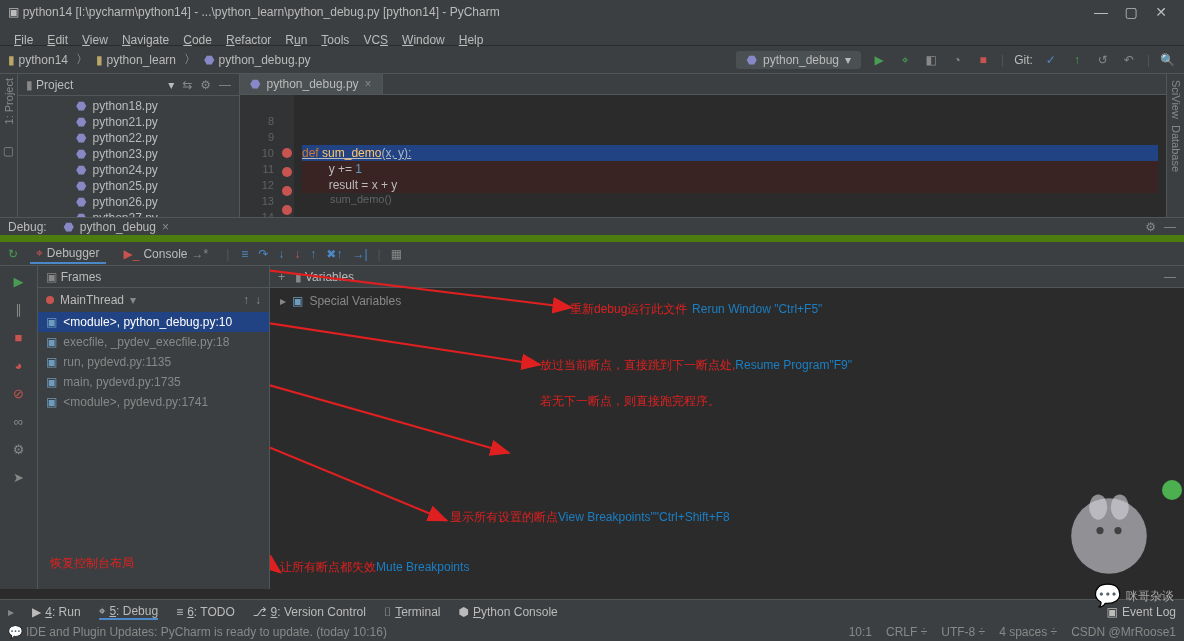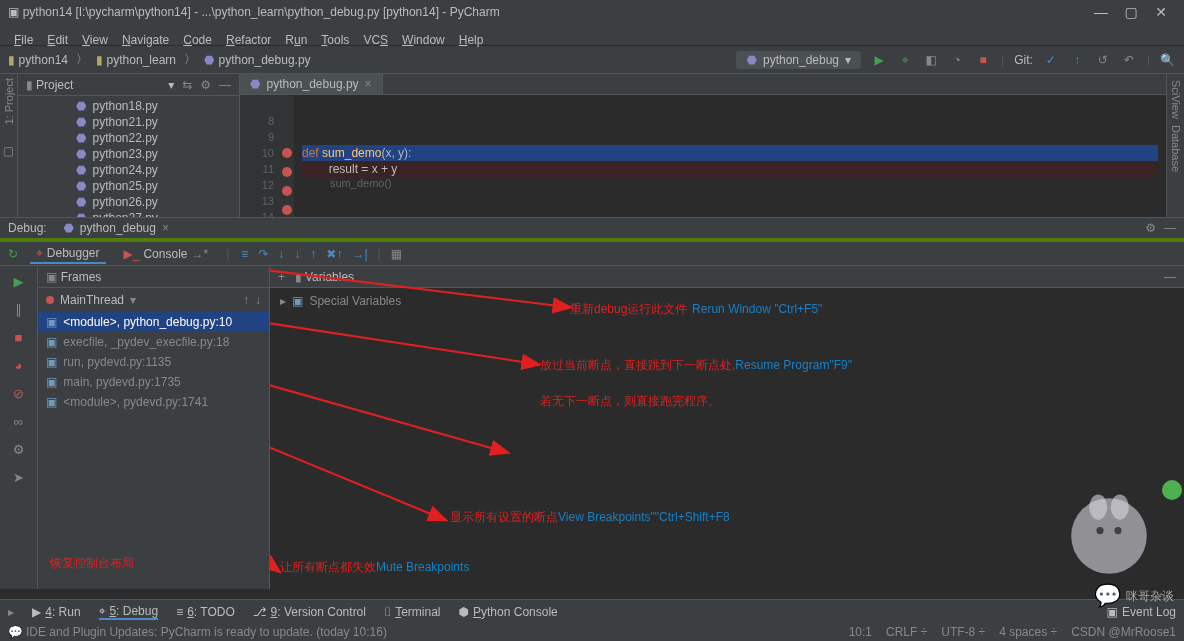--- a/index.html
+++ b/index.html
@@ -33,31 +33,31 @@
 .editor-area { flex:1; background:#2b2b2b; display:flex; flex-direction:column; }
 .editor-tabs { height:24px; background:#3c3f41; display:flex; align-items:center; border-bottom:1px solid #515658; }
 .etab { padding:3px 10px; background:#4b5052; display:flex; align-items:center; gap:6px; border-right:1px solid #515658; }
 .editor-body { flex:1; display:flex; position:relative; }
 .gutter { width:40px; background:#313335; text-align:right; padding:2px 6px 0 0; color:#606366; }
 .gutter .ln { height:16px; line-height:16px; font-size:11px; }
 .bpcol { width:14px; background:#313335; padding-top:2px; }
 .bpcol .bp { width:10px; height:10px; background:#c75450; border-radius:50%; margin:3px auto; }
 .code { flex:1; padding:2px 8px 0 8px; font-family:Consolas,monospace; font-size:12px; position:relative; }
 .code .line { height:16px; line-height:16px; white-space:pre; }
-.code .line.hl { background:#214283; }
+.code .line.hl { background:#214283;text-decoration:underline; }
 .code .line.bp-line { background:#3a2323; }
 .kw { color:#cc7832; }
 .fn { color:#ffc66d; }
 .par { color:#a9b7c6; }
 .num { color:#6897bb; }
 .var { color:#a9b7c6; }
 .rightbar { width:18px; background:#3c3f41; border-left:1px solid #515658; }
 .rightbar .vtxt { writing-mode:vertical-rl; color:#888; font-size:11px; margin:6px auto; }
 .debug-panel { height:372px; background:#2b2b2b; border-top:1px solid #515658; display:flex; flex-direction:column; position:relative; }
-.debug-hdr { height:24px; background:#3c3f41; display:flex; align-items:center; padding:0 8px; border-bottom:4px solid #4d7c0f; }
+.debug-hdr { height:24px; background:#3c3f41; display:flex; align-items:center; padding:0 8px; border-bottom:7px solid #4d7c0f; }
 .debug-tab { padding:3px 10px; display:flex; align-items:center; gap:6px; }
 .debug-hdr .right { margin-left:auto; display:flex; gap:8px; color:#888; }
 .debug-toolbar { height:24px; background:#3c3f41; display:flex; align-items:center; padding:0 8px; gap:12px; border-bottom:1px solid #515658; }
 .dtab { display:flex; align-items:center; gap:4px; padding:2px 6px; }
 .dtab.active { border-bottom:2px solid #4a88c7; }
 .dicons { display:flex; gap:10px; color:#888; }
 .dicons span { cursor:pointer; }
 .debug-body { flex:1; display:flex; }
 .debug-left { width:38px; background:#3c3f41; display:flex; flex-direction:column; align-items:center; padding:6px 0; gap:10px; border-right:1px solid #515658; }
 .debug-left .di { width:18px; height:18px; display:flex; align-items:center; justify-content:center; color:#888; font-size:13px; }
@@ -234,20 +234,21 @@
           </div>
           <div style="height: 16px;">
             <div class="bp"></div>
           </div>
         </div>
       <div class="code" id="code">
           <div class="line"></div>
           <div class="line"></div>
           <div class="line"></div>
           <div class="line hl"><span class="kw">def</span> <span class="fn">sum_demo</span><span class="par">(x, y):</span></div>
+          <div class="line bp-line">        y += <span class="num">1</span></div>
           <div class="line bp-line">        result = x + y</div>
           <div style="color: rgb(96, 99, 102); padding-left: 28px; font-size: 11px;">sum_demo()</div>
         </div>
     </div>
   </div>
   <div class="rightbar">
     <div class="vtxt">SciView</div>
     <div class="vtxt">Database</div>
   </div>
 </div>

